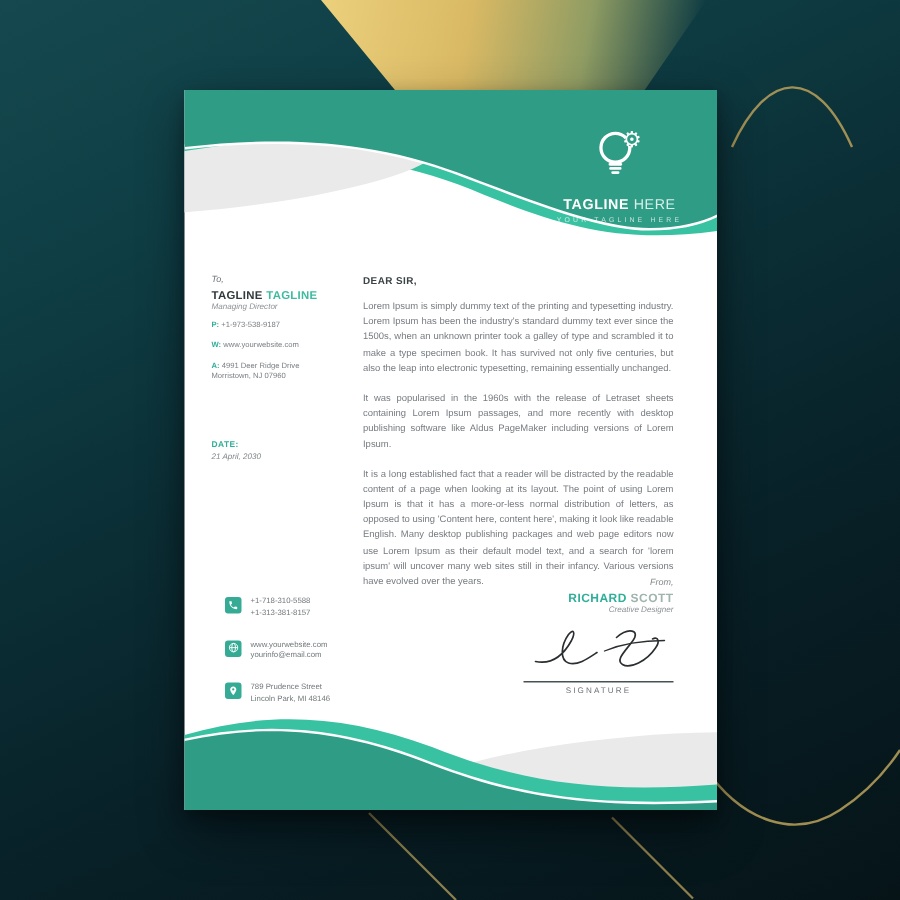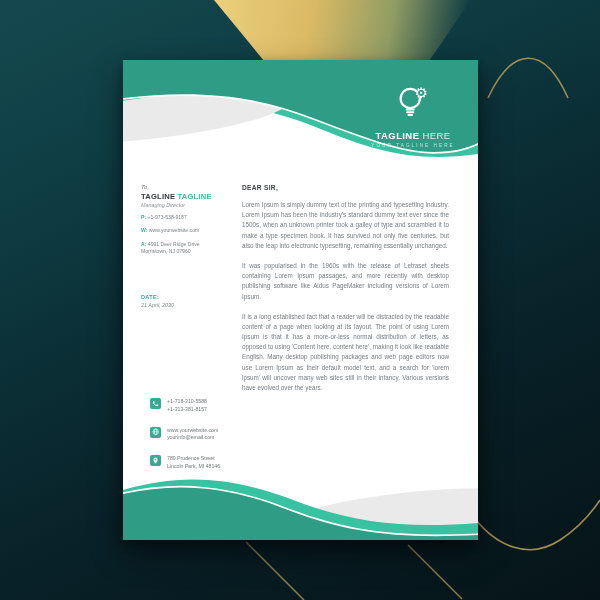--- a/index.html
+++ b/index.html
@@ -109,20 +109,37 @@
       </div>
     </div>
 
     <div class="main">
       <div class="salutation">DEAR SIR,</div>
       <p>Lorem Ipsum is simply dummy text of the printing and typesetting industry. Lorem Ipsum has been the industry's standard dummy text ever since the 1500s, when an unknown printer took a galley of type and scrambled it to make a type specimen book. It has survived not only five centuries, but also the leap into electronic typesetting, remaining essentially unchanged.</p>
       <p>It was popularised in the 1960s with the release of Letraset sheets containing Lorem Ipsum passages, and more recently with desktop publishing software like Aldus PageMaker including versions of Lorem Ipsum.</p>
       <p>It is a long established fact that a reader will be distracted by the readable content of a page when looking at its layout. The point of using Lorem Ipsum is that it has a more-or-less normal distribution of letters, as opposed to using 'Content here, content here', making it look like readable English. Many desktop publishing packages and web page editors now use Lorem Ipsum as their default model text, and a search for 'lorem ipsum' will uncover many web sites still in their infancy.  Various versions have evolved over the years.</p>
     </div>
 
+    <div class="from">
+      <div class="from-lbl">From,</div>
+      <div class="f-name">
+        <span class="first">RICHARD</span>
+        <span class="last">SCOTT</span>
+      </div>
+      <div class="f-title">Creative Designer</div>
+      <div class="sig">
+        <svg width="96" height="30" viewBox="0 0 96 30">
+          <path d="M4,24 C14,26 22,21 28,10 C31,4 29,2 26,6 C21,13 20,23 26,25 C32,27 39,22 45,18" fill="none" stroke="#2b2f31" stroke-width="1.1" stroke-linecap="round"></path>
+          <path d="M58,8 C66,1 74,3 69,10 C64,17 57,23 62,26 C67,29 78,24 84,15 C87,11 86,7 82,9" fill="none" stroke="#2b2f31" stroke-width="1.1" stroke-linecap="round"></path>
+          <path d="M50,17 C62,12 74,10 90,10" fill="none" stroke="#2b2f31" stroke-width="0.9" stroke-linecap="round"></path>
+        </svg>
+      </div>
+      <hr class="sig-line">
+      <div class="sig-lbl">SIGNATURE</div>
+    </div>
 
     <div class="contacts">
       <div class="c-row">
         <span class="c-ico">
           <svg width="7" height="7" viewBox="0 0 24 24">
               <path fill="#ffffff" d="M6.6,10.8c1.4,2.8 3.8,5.1 6.6,6.6l2.2,-2.2c0.3,-0.3 0.7,-0.4 1,-0.2 1.1,0.4 2.3,0.6 3.6,0.6 0.6,0 1,0.4 1,1V20c0,0.6 -0.4,1 -1,1C10.6,21 3,13.4 3,4c0,-0.6 0.4,-1 1,-1h3.5c0.6,0 1,0.4 1,1 0,1.2 0.2,2.4 0.6,3.6 0.1,0.3 0,0.7 -0.2,1z"></path>
             </svg>
         </span>
         <div class="c-txt">
           <div>+1-718-310-5588</div>

